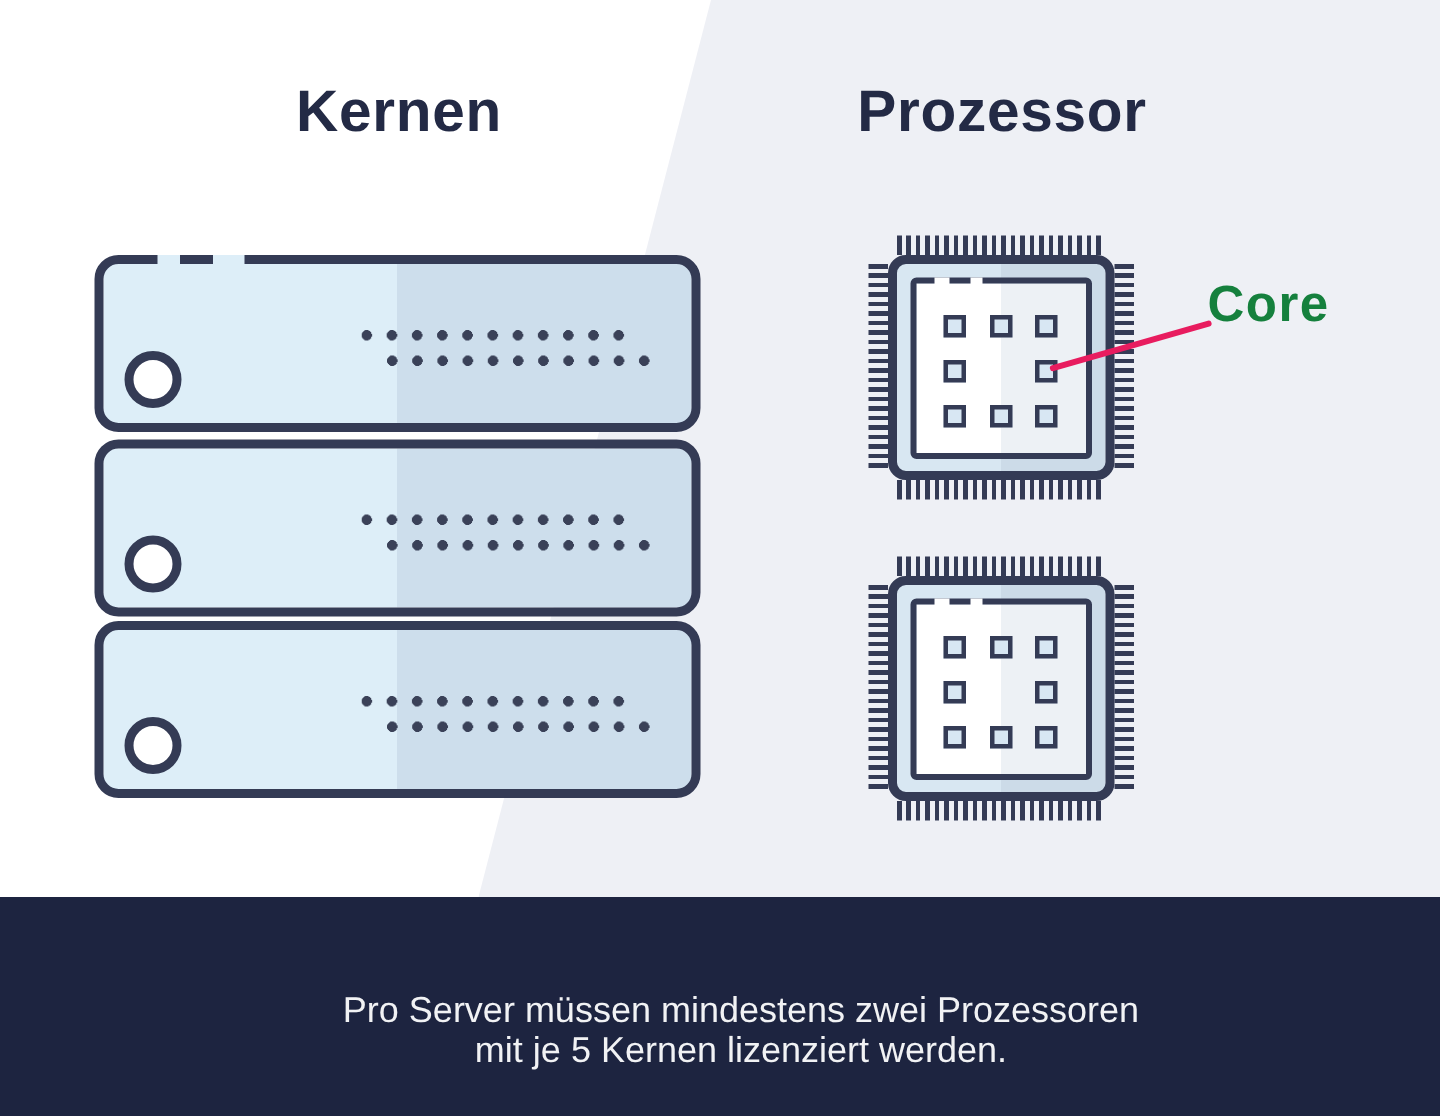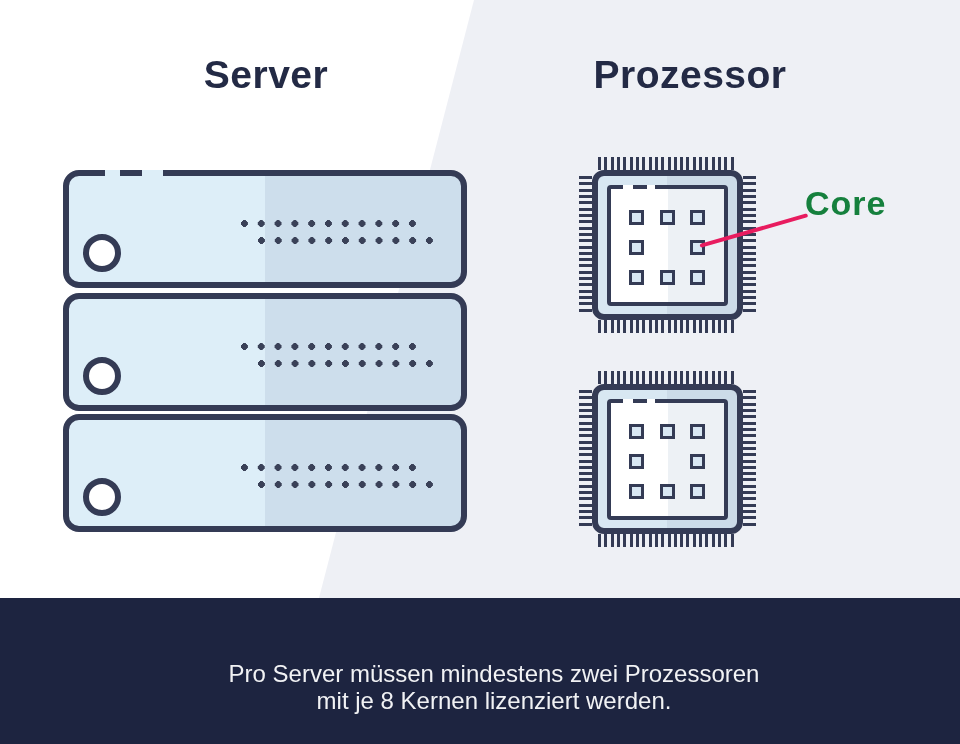--- a/index.html
+++ b/index.html
@@ -7,21 +7,21 @@
   .stage{position:relative;width:960px;height:744px;background:#ffffff;overflow:hidden;}
 
   
   .bg-diagonal{position:absolute;left:0;top:0;width:960px;height:598px;background:#eef0f5;
     clip-path:polygon(474px 0,960px 0,960px 598px,319px 598px);}
 
   
   .heading{position:absolute;top:53px;width:400px;text-align:center;
     font-size:39px;font-weight:bold;color:#232a45;letter-spacing:.5px;}
   .heading-server{left:66px;}
-  .heading-processor{left:490px;}
+  .heading-processor{left:468px;}
 
   
   .unit{position:absolute;left:63px;width:404px;height:118px;box-sizing:border-box;
     border:6px solid #343b55;border-radius:16px;
     background:linear-gradient(90deg,#ddeef8 50%,#cddeec 50%);}
   .unit-1{top:170px;} .unit-2{top:293px;} .unit-3{top:414px;}
   .border-gap{position:absolute;top:-6px;height:7px;background:#ddeef8;}
   .gap-a{left:36px;width:15px;} .gap-b{left:73px;width:21px;}
   .bay-circle{position:absolute;left:14px;top:58px;width:38px;height:38px;box-sizing:border-box;
     border:6px solid #343b55;border-radius:50%;background:#ffffff;}
@@ -65,21 +65,21 @@
     padding-left:28px;box-sizing:border-box;}
   .footer-line{color:#f1f2f4;font-size:24px;line-height:27px;text-align:center;}
 </style>
 </head>
 <body>
 
 <div class="stage">
 
   <div class="bg-diagonal"></div>
 
-  <div class="heading heading-server">Server</div>
+  <div class="heading heading-server">Kernen</div>
   <div class="heading heading-processor">Prozessor</div>
 
   <div>
     <div class="unit unit-1">
       <div class="border-gap gap-a"></div>
       <div class="border-gap gap-b"></div>
       <div class="bay-circle"></div>
       <div class="dots-row dots-a"></div>
       <div class="dots-row dots-b"></div>
     </div>
@@ -133,16 +133,16 @@
     <div class="core-sq cx1 cy3"></div>
     <div class="core-sq cx2 cy3"></div>
     <div class="core-sq cx3 cy3"></div>
   </div>
 
   <div class="core-line"></div>
   <div class="core-label">Core</div>
 
   <div class="footer">
     <div class="footer-line">Pro Server müssen mindestens zwei Prozessoren</div>
-    <div class="footer-line">mit je 8 Kernen lizenziert werden.</div>
+    <div class="footer-line">mit je 5 Kernen lizenziert werden.</div>
   </div>
 
 </div>
 
 </body></html>

